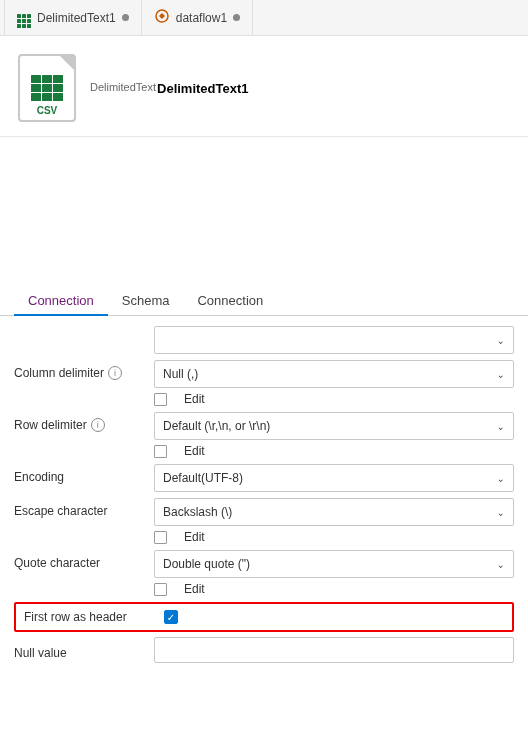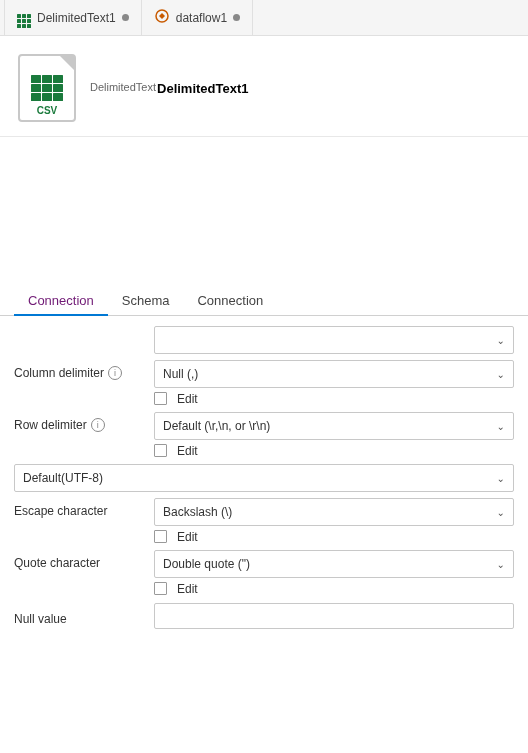--- a/index.html
+++ b/index.html
@@ -192,21 +192,22 @@
       height: 28px;
       font-size: 12px;
       color: #333;
     }
     .chevron {
       font-size: 10px;
       color: #555;
     }
     .edit-row {
       display: flex;
-      gap: 10px;
+      align-items: center;
+      gap: 17px;
       margin-top: 1px;
     }
     .edit-checkbox {
       width: 13px;
       height: 13px;
       border: 1px solid #999;
       background: #fff;
       display: inline-block;
       border-radius: 1px;
     }
@@ -368,20 +369,23 @@
         <span class="chevron">⌄</span>
       </div>
       <div class="edit-row">
         <span class="edit-checkbox"></span>
         <span class="edit-label">Edit</span>
       </div>
     </div>
   </div>
 
   <div class="form-row">
+    <div class="form-label">
+      <span>Encoding</span>
+    </div>
     <div class="form-control">
       <div class="select-box">
         <span>Default(UTF-8)</span>
         <span class="chevron">⌄</span>
       </div>
     </div>
   </div>
 
   <div class="form-row">
     <div class="form-label">
@@ -408,20 +412,28 @@
         <span>Double quote (")</span>
         <span class="chevron">⌄</span>
       </div>
       <div class="edit-row">
         <span class="edit-checkbox"></span>
         <span class="edit-label">Edit</span>
       </div>
     </div>
   </div>
 
+  <div class="highlight-row">
+    <div class="form-label">
+      <span>First row as header</span>
+    </div>
+    <div class="form-control">
+      <span class="checked-box">✓</span>
+    </div>
+  </div>
 
   <div class="form-row null-row">
     <div class="form-label">
       <span>Null value</span>
     </div>
     <div class="form-control">
       <input type="text" class="null-input" value="" style="">
     </div>
   </div>
 

